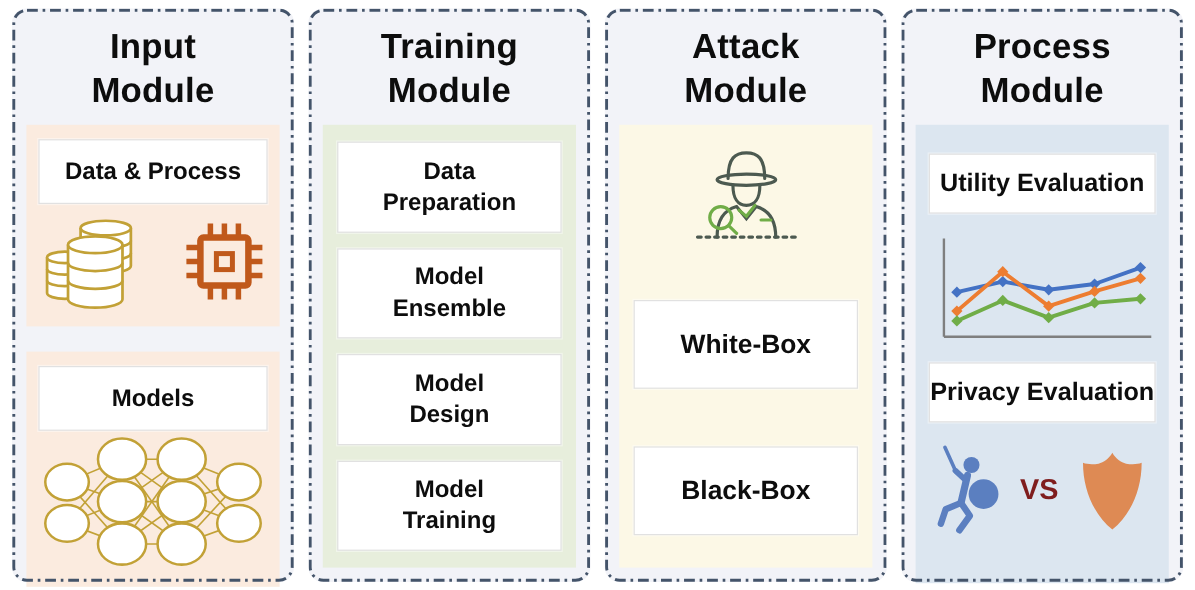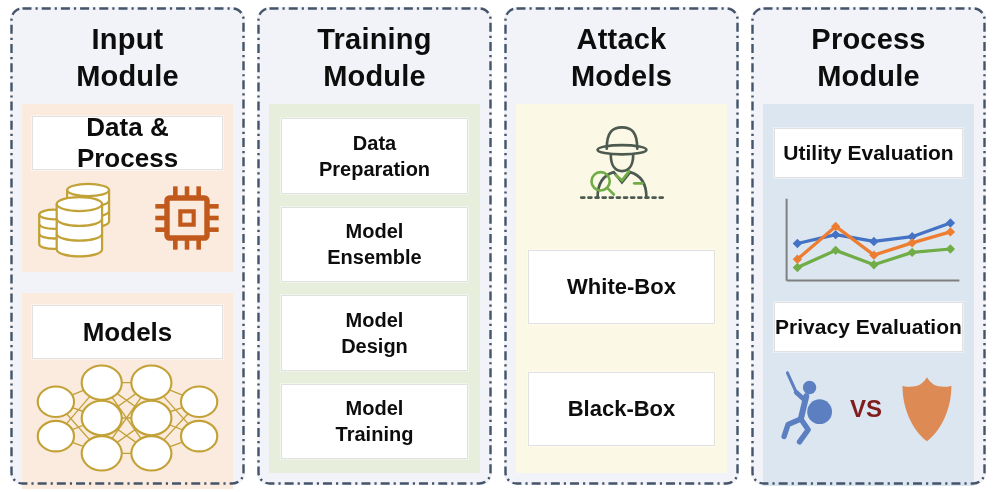--- a/index.html
+++ b/index.html
@@ -53,21 +53,21 @@
   }
   
   .panel-peach{
     background:var(--color-input_panel_bg,#FBEBDF);
     padding:12px 10px;
     display:flex;flex-direction:column;align-items:stretch;
     box-sizing:border-box;
   }
   .panel-peach.first{height:170px;}
   .panel-peach.second{flex:1;margin-top:21px;}
-  .panel-peach .white-box{height:52px;font-size:26px;}
+  .panel-peach .white-box{height:52px;font-size:20px;}
   .icon-row{
     flex:1;display:flex;align-items:center;justify-content:center;gap:22px;
     padding-top:6px;
   }
   .nn-holder{flex:1;display:flex;align-items:center;justify-content:center;}
   
   .panel-green{
     flex:1;
     background:var(--color-training_panel_bg,#E7EEDC);
     padding:14px 12px;
@@ -230,21 +230,21 @@
       <div class="white-box">Model
 Training</div>
     </div>
   </div>
 
   <div class="column">
     <svg class="frame" width="235" height="478">
       <rect x="1.5" y="1.5" width="232" height="475" rx="11"></rect>
     </svg>
     <div class="module-title">Attack
-Models</div>
+Module</div>
 
     <div class="panel-cream">
       <div class="spy-holder">
 
         <svg width="112" height="92" viewBox="0 0 110 90">
           <g fill="none" stroke="#4C5A50" stroke-width="2.6" stroke-linecap="round">
             <path d="M40,30 C40,13 46,9 55,9 C64,9 70,13 70,30"></path>
             <ellipse cx="55" cy="31" rx="24" ry="4.6"></ellipse>
             <path d="M44,36 C44,46 48,52 55,52 C62,52 66,46 66,36"></path>
             <path d="M31,78 C31,61 40,55 47,53 L55,63 L63,53 C70,55 79,61 79,78"></path>

